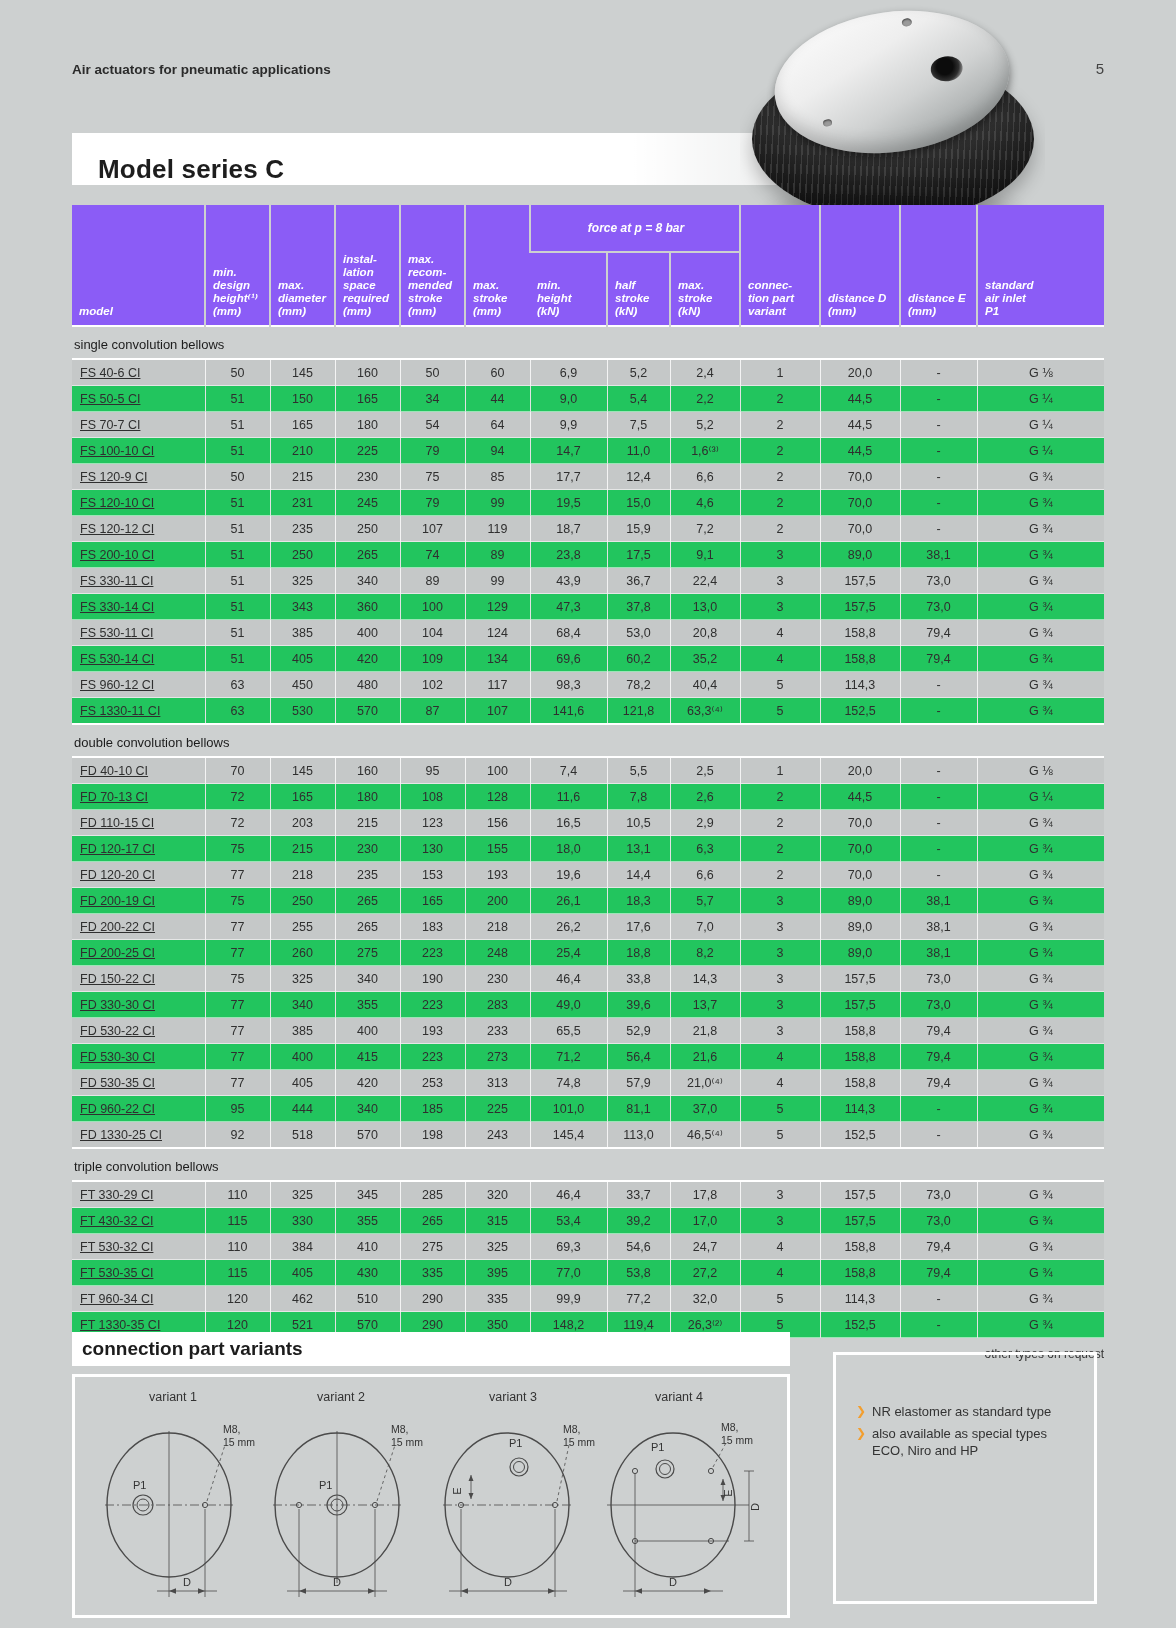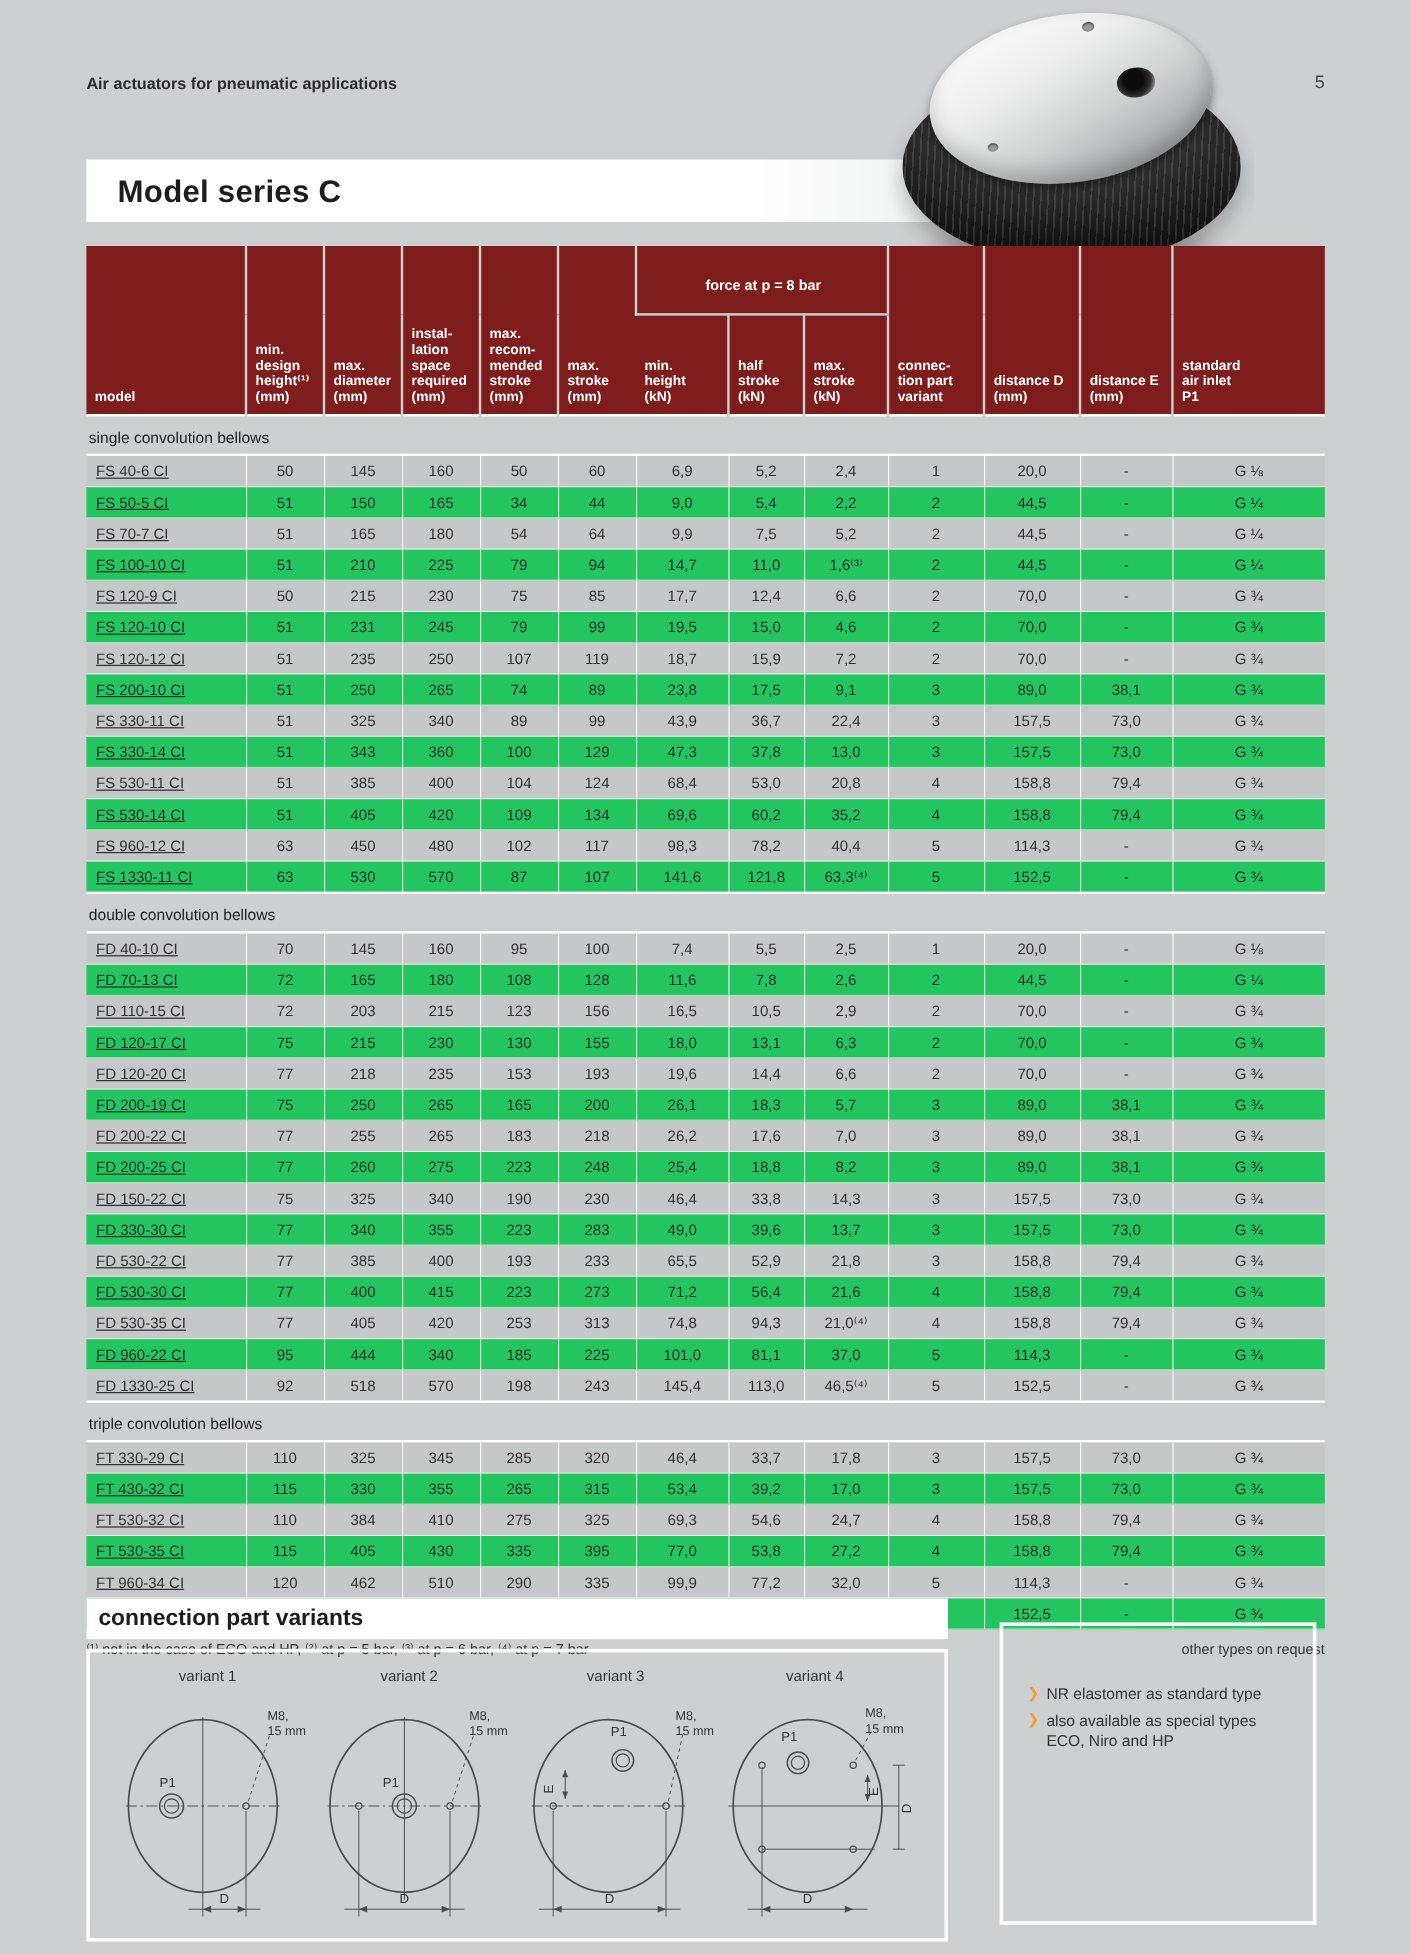--- a/index.html
+++ b/index.html
@@ -8,21 +8,21 @@
     background:#cdd0d0;
     font-family:"Liberation Sans","DejaVu Sans",sans-serif;
     color:#2b2b2b;
   }
   
   .doc-header{position:absolute;left:72px;top:62px;font-size:13.5px;font-weight:bold;color:#2b2b2b;z-index:2;}
   .page-number{position:absolute;top:60px;right:72px;font-size:15px;color:#444;z-index:2;}
   .title-band{
     position:absolute;left:72px;top:133px;width:966px;height:52px;z-index:2;
     background:linear-gradient(90deg,#ffffff 0%,#ffffff 58%,rgba(255,255,255,.55) 80%,rgba(255,255,255,0) 97%);
-    display:flex;align-items:center;padding-left:26px;box-sizing:border-box;
+    display:flex;align-items:flex-end;padding-left:26px;box-sizing:border-box;
   }
   .title-band h1{margin:0;font-size:26px;letter-spacing:.2px;color:#1d1d1d;}
   
   .photo{position:absolute;left:740px;top:0;width:305px;height:228px;z-index:3;overflow:hidden;}
   .bellows{
     position:absolute;left:12px;top:58px;width:282px;height:162px;border-radius:50%;
     background:
       repeating-linear-gradient(93deg,rgba(150,150,150,.22) 0 1.5px,rgba(0,0,0,0) 1.5px 6px),
       linear-gradient(180deg,rgba(0,0,0,0) 40%,rgba(0,0,0,.55) 95%),
       radial-gradient(ellipse at 48% 38%,#4a4a4a 0%,#2c2c2c 55%,#101010 100%);
@@ -37,23 +37,23 @@
   .hole-big{position:absolute;left:158px;top:52px;width:32px;height:25px;border-radius:50%;
     background:radial-gradient(circle at 45% 40%,#0c0c0c 35%,#2e2e2e 60%,#8a8a8a 78%,#b5b5b5 100%);}
   .hole-sm1{position:absolute;left:136px;top:9px;width:10px;height:8px;border-radius:50%;background:#9b9b9b;box-shadow:inset 0 1px 2px rgba(0,0,0,.6);}
   .hole-sm2{position:absolute;left:44px;top:98px;width:9px;height:7px;border-radius:50%;background:#9b9b9b;box-shadow:inset 0 1px 2px rgba(0,0,0,.6);}
   .photo-shadow{position:absolute;left:18px;top:186px;width:270px;height:44px;border-radius:50%;
     background:radial-gradient(ellipse,rgba(15,15,15,.5) 0%,rgba(15,15,15,0) 70%);filter:blur(4px);}
   
   .table-wrap{position:absolute;left:72px;top:205px;width:1032px;z-index:4;}
   table{border-collapse:collapse;table-layout:fixed;width:1032px;}
   thead th{
-    background:#7f1d1d;color:#fff;text-align:left;vertical-align:bottom;
+    background:#8b5cf6;color:#fff;text-align:left;vertical-align:bottom;
     font-size:11.5px;line-height:13px;font-weight:bold;
-    padding:17px 5px 7px 7px;white-space:pre-line;
+    padding:7px 5px 7px 7px;white-space:pre-line;font-style:italic;
   }
   thead th + th{border-left:2px solid #cdd0d0;}
   th.group{text-align:center;vertical-align:middle;height:32px;font-size:12px;border-bottom:2px solid #cdd0d0;}
   thead tr.sub th{height:58px;}
   tr.section-row td{
     font-size:13px;font-weight:normal;color:#1c1c1c;background:#cdd0d0;
     padding:10px 0 6px 2px;border-top:2px solid #fff;border-bottom:2px solid #fff;
   }
   .data-row td{font-size:12.5px;line-height:16px;padding:4.5px 4px;color:#2f2f2f;}
   .data-row.odd{background:#c5c8c8;}
@@ -562,21 +562,21 @@
           <td class="num">G ¾</td>
         </tr>
         <tr class="data-row odd">
           <td class="model">FD 530-35 CI</td>
           <td class="num">77</td>
           <td class="num">405</td>
           <td class="num">420</td>
           <td class="num">253</td>
           <td class="num">313</td>
           <td class="num">74,8</td>
-          <td class="num">94,3</td>
+          <td class="num">57,9</td>
           <td class="num">21,0⁽⁴⁾</td>
           <td class="num">4</td>
           <td class="num">158,8</td>
           <td class="num">79,4</td>
           <td class="num">G ¾</td>
         </tr>
         <tr class="data-row even">
           <td class="model">FD 960-22 CI</td>
           <td class="num">95</td>
           <td class="num">444</td>

